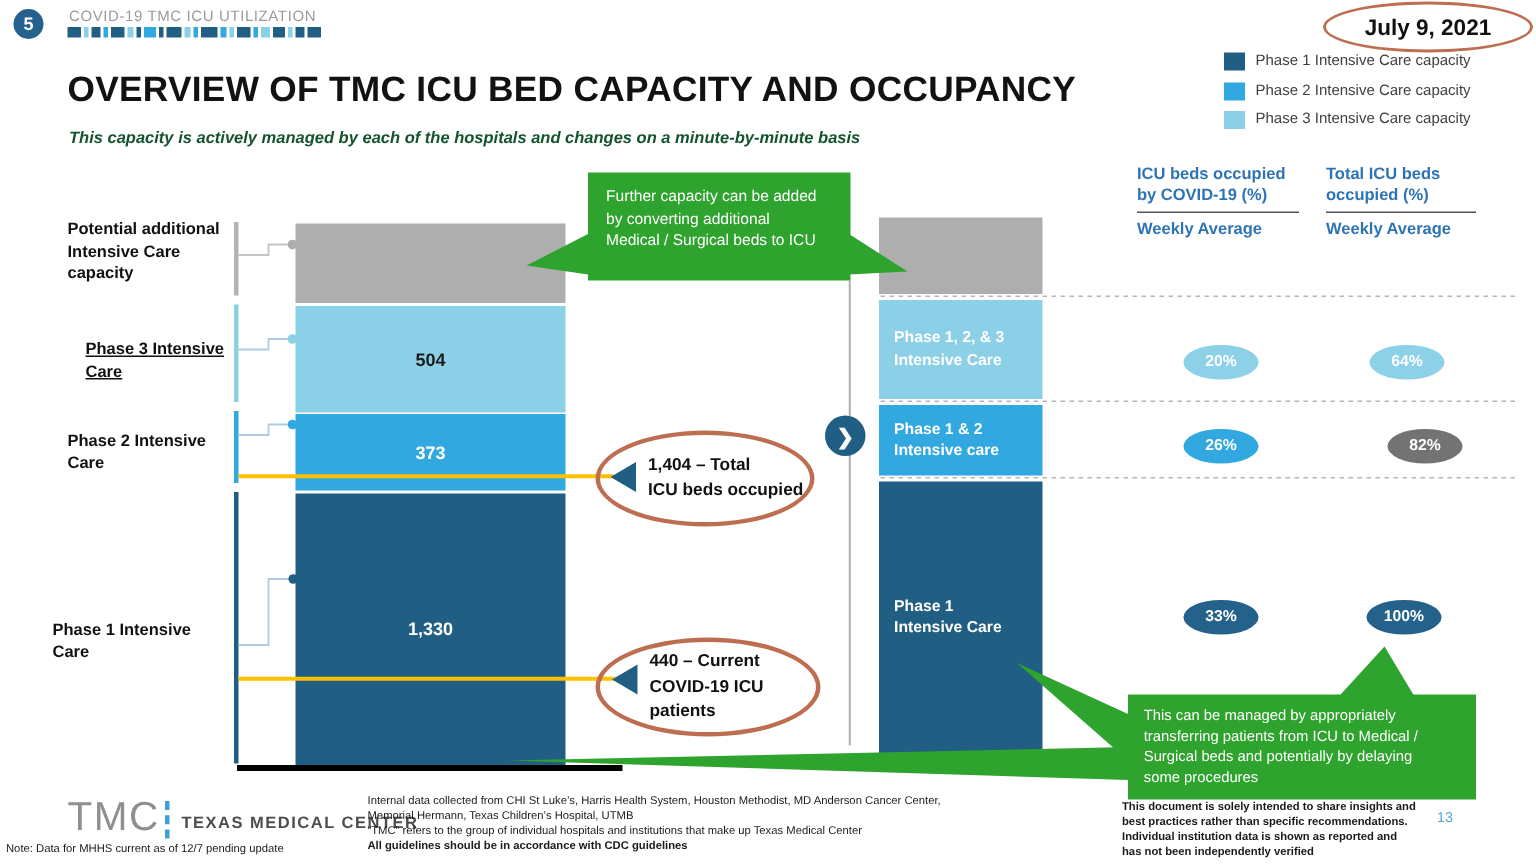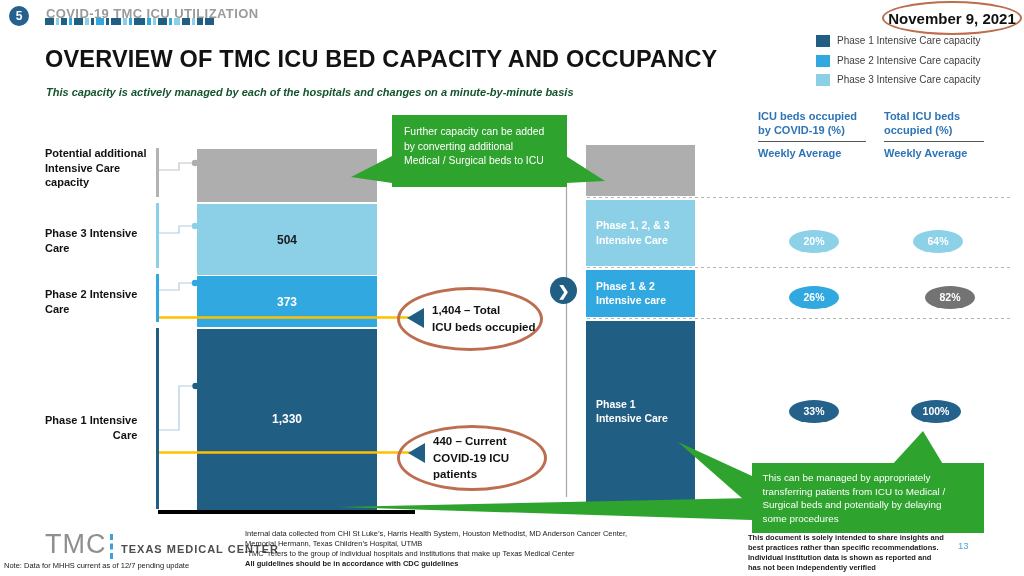--- a/index.html
+++ b/index.html
@@ -2,21 +2,21 @@
 <html><head>
 <meta charset="utf-8">
 <style>
   html,body{margin:0;padding:0;background:#e8e8e8;}
   #slide{position:relative;width:1024px;height:576px;background:#ffffff;overflow:hidden;
          font-family:"Liberation Sans",sans-serif;color:#1a1a1a;}
   .abs{position:absolute;}
   
   .badge{left:9px;top:6px;width:20px;height:20px;border-radius:50%;background:#24618C;
          color:#fff;font-size:12px;font-weight:bold;display:flex;align-items:center;justify-content:center;}
-  .kicker{left:46px;top:6px;font-size:13px;color:#9b9b9b;letter-spacing:.4px;font-weight:bold;}
+  .kicker{left:46px;top:6px;font-size:10px;color:#9b9b9b;letter-spacing:.4px;font-weight:normal;}
   .dashes{left:45px;top:18px;height:7px;display:flex;gap:2px;}
   .dashes span{height:7px;display:inline-block;}
   .title{left:45px;top:46px;font-size:23.5px;font-weight:bold;color:#121212;letter-spacing:.2px;}
   .subtitle{left:46px;top:86px;font-size:11px;font-weight:bold;font-style:italic;color:#14532d;}
   .date-oval{left:882px;top:1px;width:136px;height:30px;border:2.5px solid #BE6E50;border-radius:50%;
              display:flex;align-items:center;justify-content:center;font-size:15px;font-weight:bold;color:#111;}
   .legend{left:816px;top:35px;}
   .legend-row{display:flex;height:13px;margin-bottom:6.5px;}
   .legend-row .sw{width:14px;height:12px;margin-right:7px;}
   .legend-row .lb{font-size:10px;color:#404040;}
@@ -76,46 +76,46 @@
       <span style="width: 3px; background: rgb(49, 168, 223);"></span>
       <span style="width: 6px; background: rgb(139, 208, 231);"></span>
       <span style="width: 8px; background: rgb(33, 94, 131);"></span>
       <span style="width: 3px; background: rgb(139, 208, 231);"></span>
       <span style="width: 6px; background: rgb(33, 94, 131);"></span>
       <span style="width: 9px; background: rgb(33, 94, 131);"></span>
     </div>
   <div class="abs title">OVERVIEW OF TMC ICU BED CAPACITY AND OCCUPANCY</div>
   <div class="abs subtitle">This capacity is actively managed by each of the hospitals and changes on a minute-by-minute basis</div>
   <div class="abs date-oval">
-    <span>November 9, 2021</span>
+    <span>July 9, 2021</span>
   </div>
 
   <div class="abs legend">
     <div class="legend-row">
       <span class="sw" style="background: rgb(33, 94, 131);"></span>
       <span class="lb">Phase 1 Intensive Care capacity</span>
     </div>
     <div class="legend-row">
       <span class="sw" style="background: rgb(49, 168, 223);"></span>
       <span class="lb">Phase 2 Intensive Care capacity</span>
     </div>
     <div class="legend-row">
       <span class="sw" style="background: rgb(139, 208, 231);"></span>
       <span class="lb">Phase 3 Intensive Care capacity</span>
     </div>
   </div>
 
   <div class="abs ll" style="left:45px;top:146px;">Potential additional
 Intensive Care
 capacity</div>
-  <div class="abs ll" style="left:45px;top:226px;">Phase 3 Intensive
+  <div class="abs ll" style="left:57px;top:226px;text-decoration:underline;">Phase 3 Intensive
 Care</div>
   <div class="abs ll" style="left:45px;top:287px;">Phase 2 Intensive
 Care</div>
-  <div class="abs ll" style="left:45px;top:413px;text-align:right;">Phase 1 Intensive
+  <div class="abs ll" style="left:35px;top:413px;">Phase 1 Intensive
 Care</div>
 
   <div class="abs z1">
     <div class="seg" style="left: 197px; top: 149px; width: 180px; height: 53px; background: rgb(174, 174, 174);"></div>
     <div class="seg" style="left: 197px; top: 204px; width: 180px; height: 71px; background: rgb(139, 208, 231);">
       <span class="val" style="color:#1a1a1a;">504</span>
     </div>
     <div class="seg" style="left: 197px; top: 276px; width: 180px; height: 51px; background: rgb(49, 168, 223);">
       <span class="val" style="color:#fff;">373</span>
     </div>

